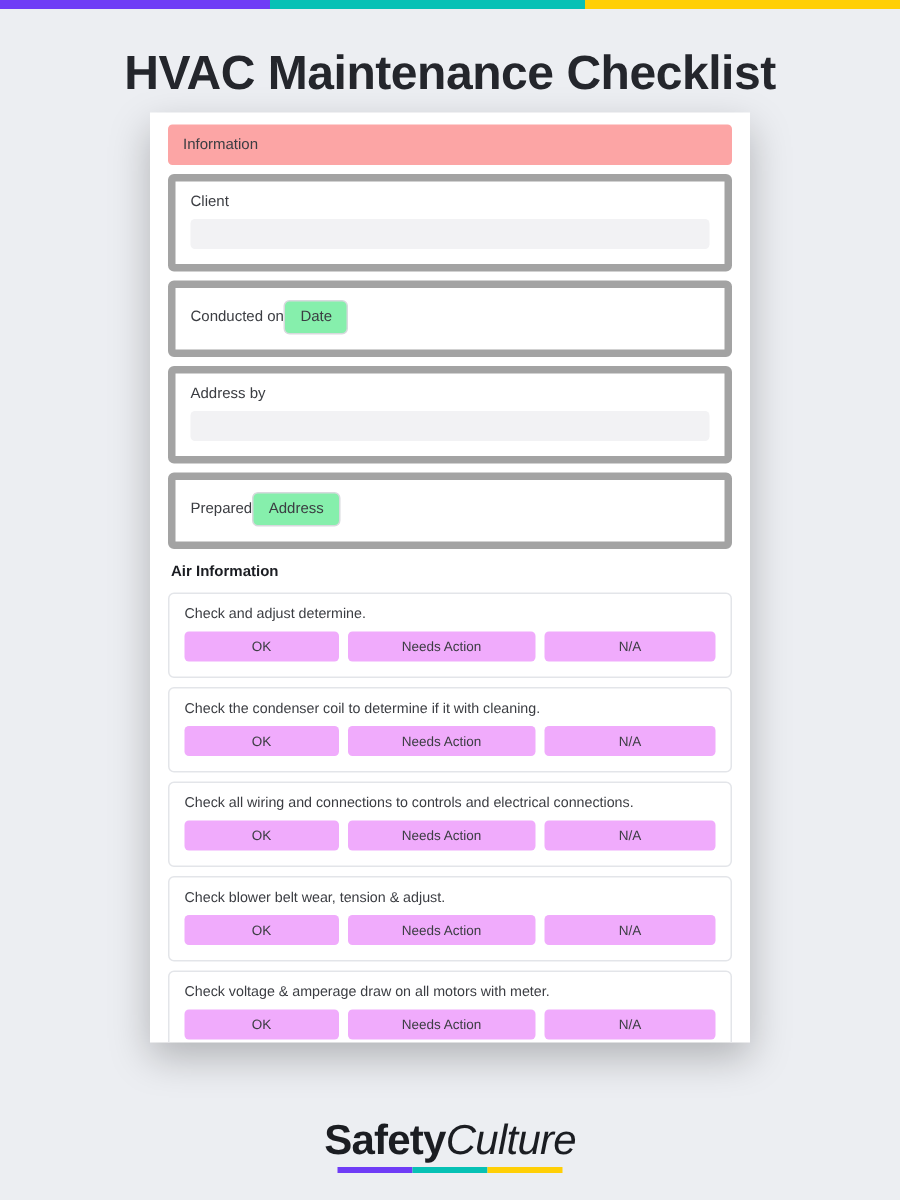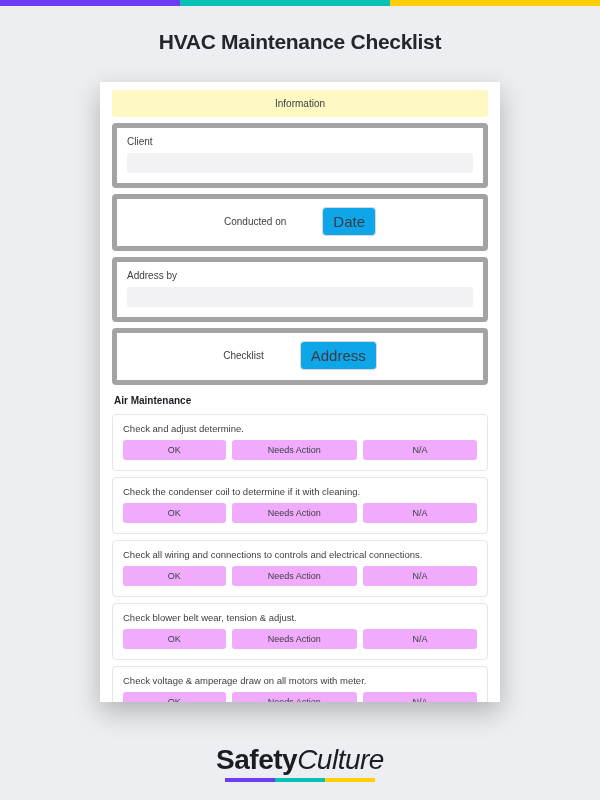--- a/index.html
+++ b/index.html
@@ -15,73 +15,71 @@
     width: 100%;
     height: 6px;
     display: flex;
   }
   .top-stripe > div { height: 100%; }
   .stripe-purple { background: #6f3cf6; width: 30%; }
   .stripe-teal { background: #07c1b5; width: 35%; }
   .stripe-yellow { background: #ffcf06; width: 35%; }
   .page-title {
     text-align: center;
-    font-size: 21px;
+    font-size: 32px;
     font-weight: 800;
     color: #24262c;
-    margin: 24px 0 28px;
+    margin: 24px 0 8px;
     letter-spacing: -0.3px;
   }
   .form-card {
     width: 400px;
     margin: 0 auto;
     background: #fff;
     box-shadow: 0 10px 25px rgba(0,0,0,0.25);
     padding: 8px 12px 0;
     height: 620px;
     overflow: hidden;
   }
   .section-header {
-    background: #fef9c3;
+    background: #fca5a5;
     padding: 8px 10px;
     font-size: 10px;
     color: #3b3d42;
     border-radius: 3px;
     margin-bottom: 6px;
-    text-align: center;
   }
   .field-block {
     border: 5px solid #a3a3a3;
     border-radius: 4px;
     padding: 8px 10px 10px;
     margin-bottom: 6px;
   }
   .field-label {
     font-size: 10px;
     color: #3b3d42;
     margin-bottom: 6px;
   }
   .field-row {
     display: flex;
-    justify-content: center;
+    justify-content: flex-start;
     align-items: center;
-    gap: 36px;
   }
   .text-input {
     background: #f2f2f4;
     border: none;
     border-radius: 3px;
     height: 20px;
     width: 100%;
   }
   .small-btn {
     border: 1px solid #d7d9dd;
-    background: #0ea5e9;
+    background: #86efac;
     border-radius: 4px;
-    font-size: 15px;
+    font-size: 10px;
     padding: 5px 10px;
     color: #3b3d42;
   }
   .subsection-title {
     font-size: 10px;
     font-weight: 700;
     color: #1b1d22;
     margin: 10px 0 8px 2px;
   }
   .question-block {
@@ -163,26 +161,26 @@
     </div>
   </div>
 
   <div class="field-block">
     <div class="field-label">Address by</div>
     <div class="text-input"></div>
   </div>
 
   <div class="field-block">
     <div class="field-row">
-      <div class="field-label" style="margin-bottom:0">Checklist</div>
+      <div class="field-label" style="margin-bottom:0">Prepared</div>
       <button class="small-btn">Address</button>
     </div>
   </div>
 
-  <div class="subsection-title">Air Maintenance</div>
+  <div class="subsection-title">Air Information</div>
 
   <div id="questions-container">
       <div class="question-block">
         <div class="question-text">Check and adjust determine.</div>
         <div class="btn-row">
           <button class="option-btn">OK</button>
           <button class="option-btn">Needs Action</button>
           <button class="option-btn">N/A</button>
         </div>
       </div>

